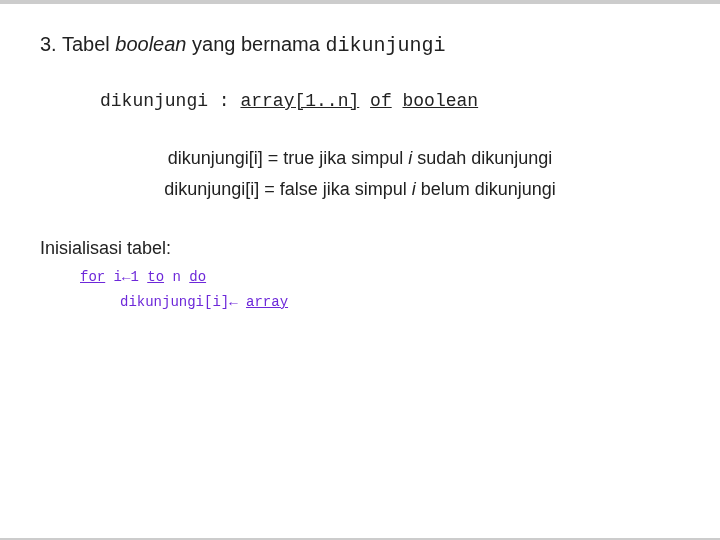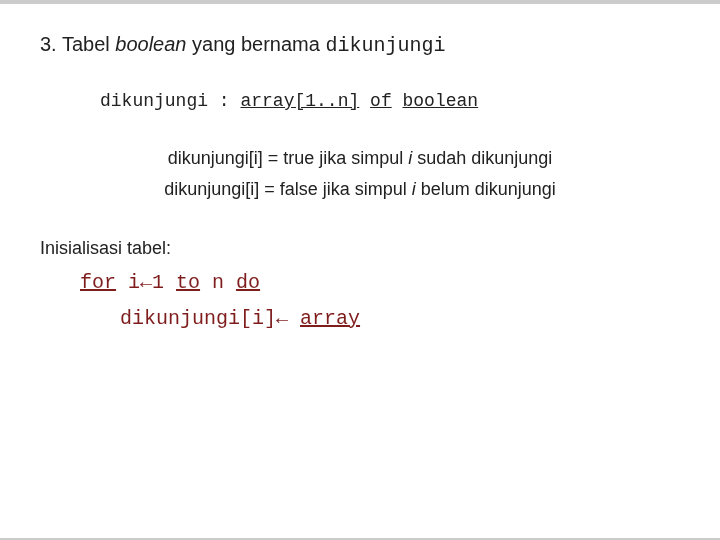--- a/index.html
+++ b/index.html
@@ -91,22 +91,22 @@
       line-height: 1.8;
     }
 
     .init-label {
       font-size: 18px;
       color: #222222;
     }
 
     .code-line {
       font-family: 'Courier New', Courier, monospace;
-      font-size: 20px;
-      color: #7f1d1d;
+      font-size: 14px;
+      color: #6d28d9;
     }
 
     .code-line .underline {
       text-decoration: underline;
     }
 
     .indent-1 {
       margin-left: 40px;
     }
 

